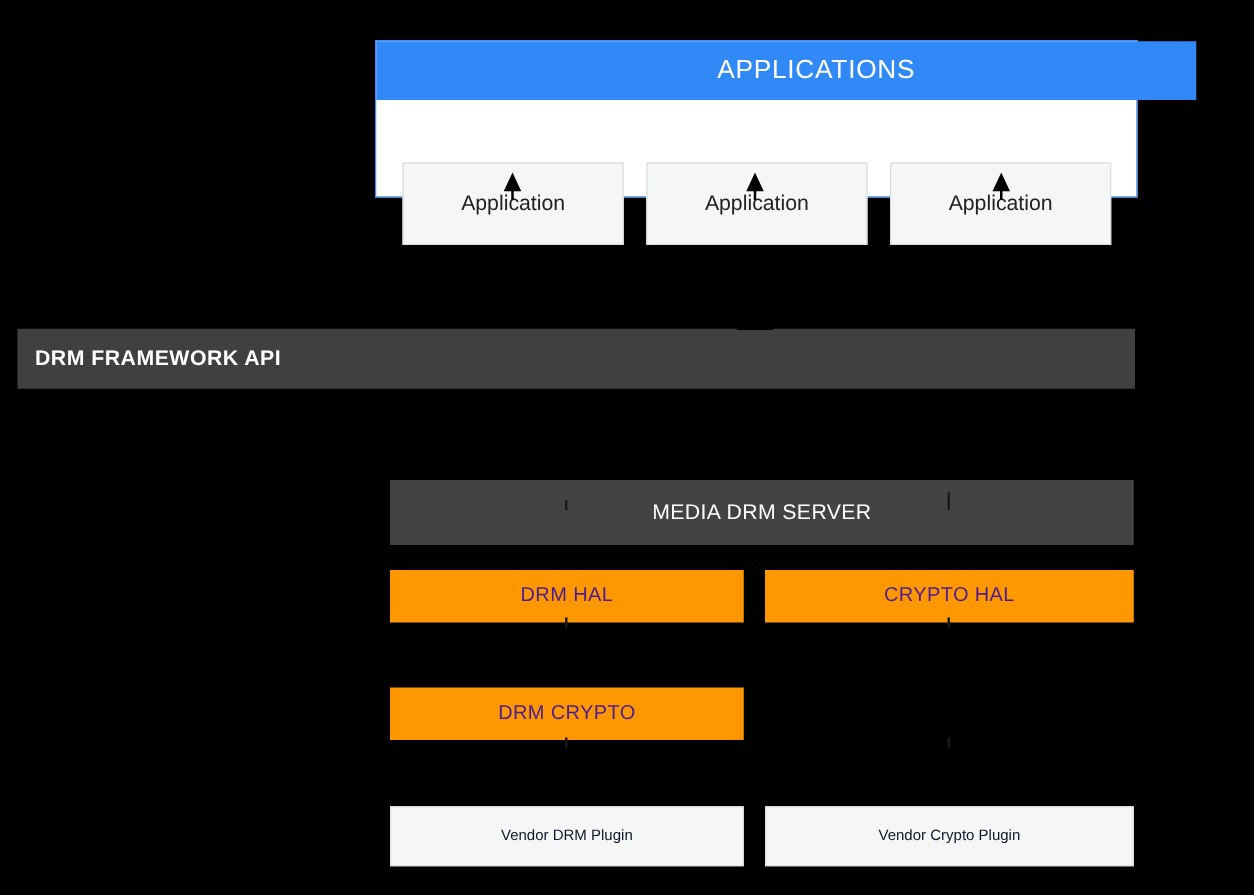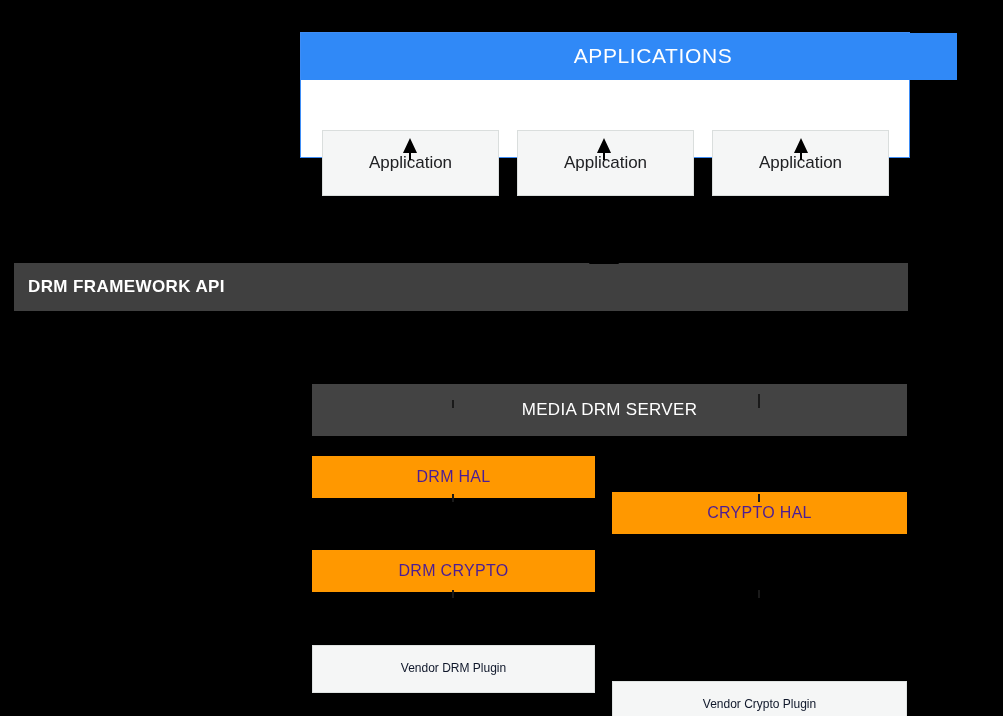--- a/index.html
+++ b/index.html
@@ -123,21 +123,21 @@
   
   .bar-orange {
     height: 42px;
     background: #ff9800;
     color: #4c1d95;
     font-size: 16px;
     letter-spacing: 0.3px;
     font-weight: 400;
   }
   .col-left  { left: 312px; width: 283px; }
-  .col-right { left: 612px; width: 295px; margin-top: 36px; }
+  .col-right { left: 612px; width: 295px; }
 
   .row-hal     { top: 456px; }
   .row-factory { top: 550px; }
 
   
   .bar-plugin {
     top: 645px;
     height: 48px;
     background: #f5f6f6;
     border: 1px solid #dfe3e2;

